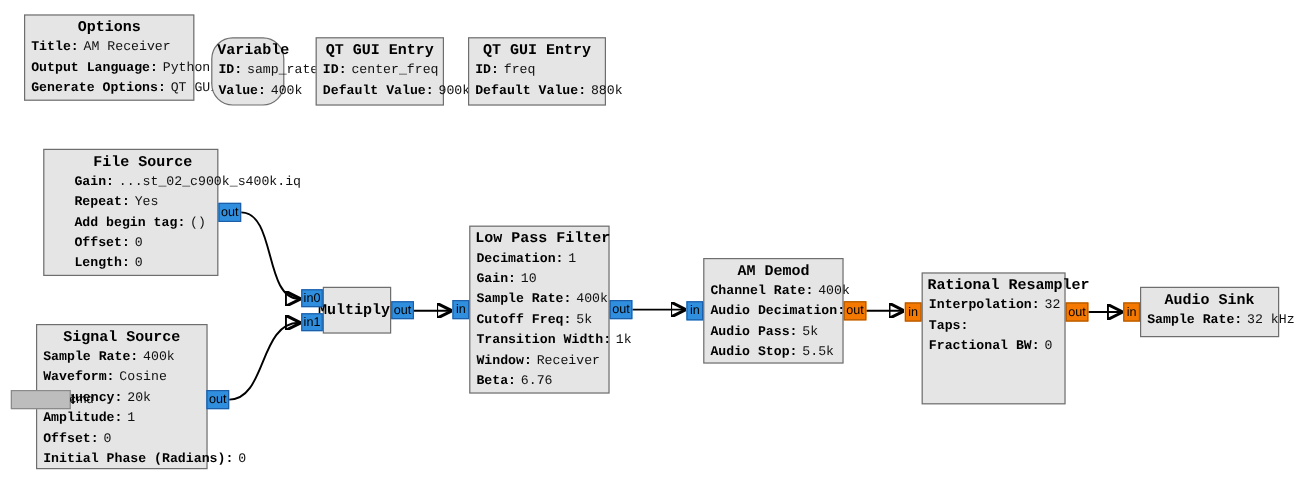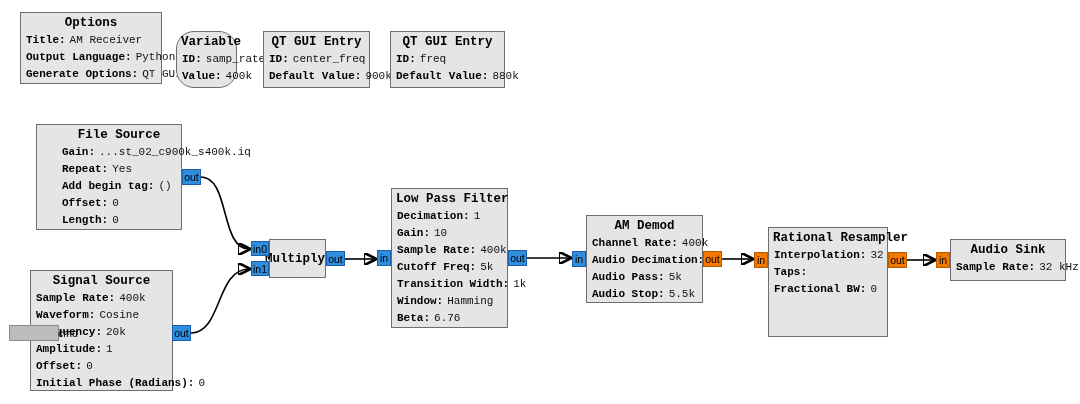--- a/index.html
+++ b/index.html
@@ -156,21 +156,21 @@
     <div class="param">
       <span class="pk">Sample Rate:</span><span class="pv">400k</span>
     </div>
     <div class="param">
       <span class="pk">Cutoff Freq:</span><span class="pv">5k</span>
     </div>
     <div class="param">
       <span class="pk">Transition Width:</span><span class="pv">1k</span>
     </div>
     <div class="param">
-      <span class="pk">Window:</span><span class="pv">Hamming</span>
+      <span class="pk">Window:</span><span class="pv">Receiver</span>
     </div>
     <div class="param">
       <span class="pk">Beta:</span><span class="pv">6.76</span>
     </div>
   </div>
   <div class="port blue" style="left:377px;top:250px;width:14px;">in</div>
   <div class="port blue" style="left:508px;top:250px;width:19px;">out</div>
 
   <div class="block" style="left:586px;top:215px;width:117px;height:88px;">
     <div class="title">AM Demod</div>

